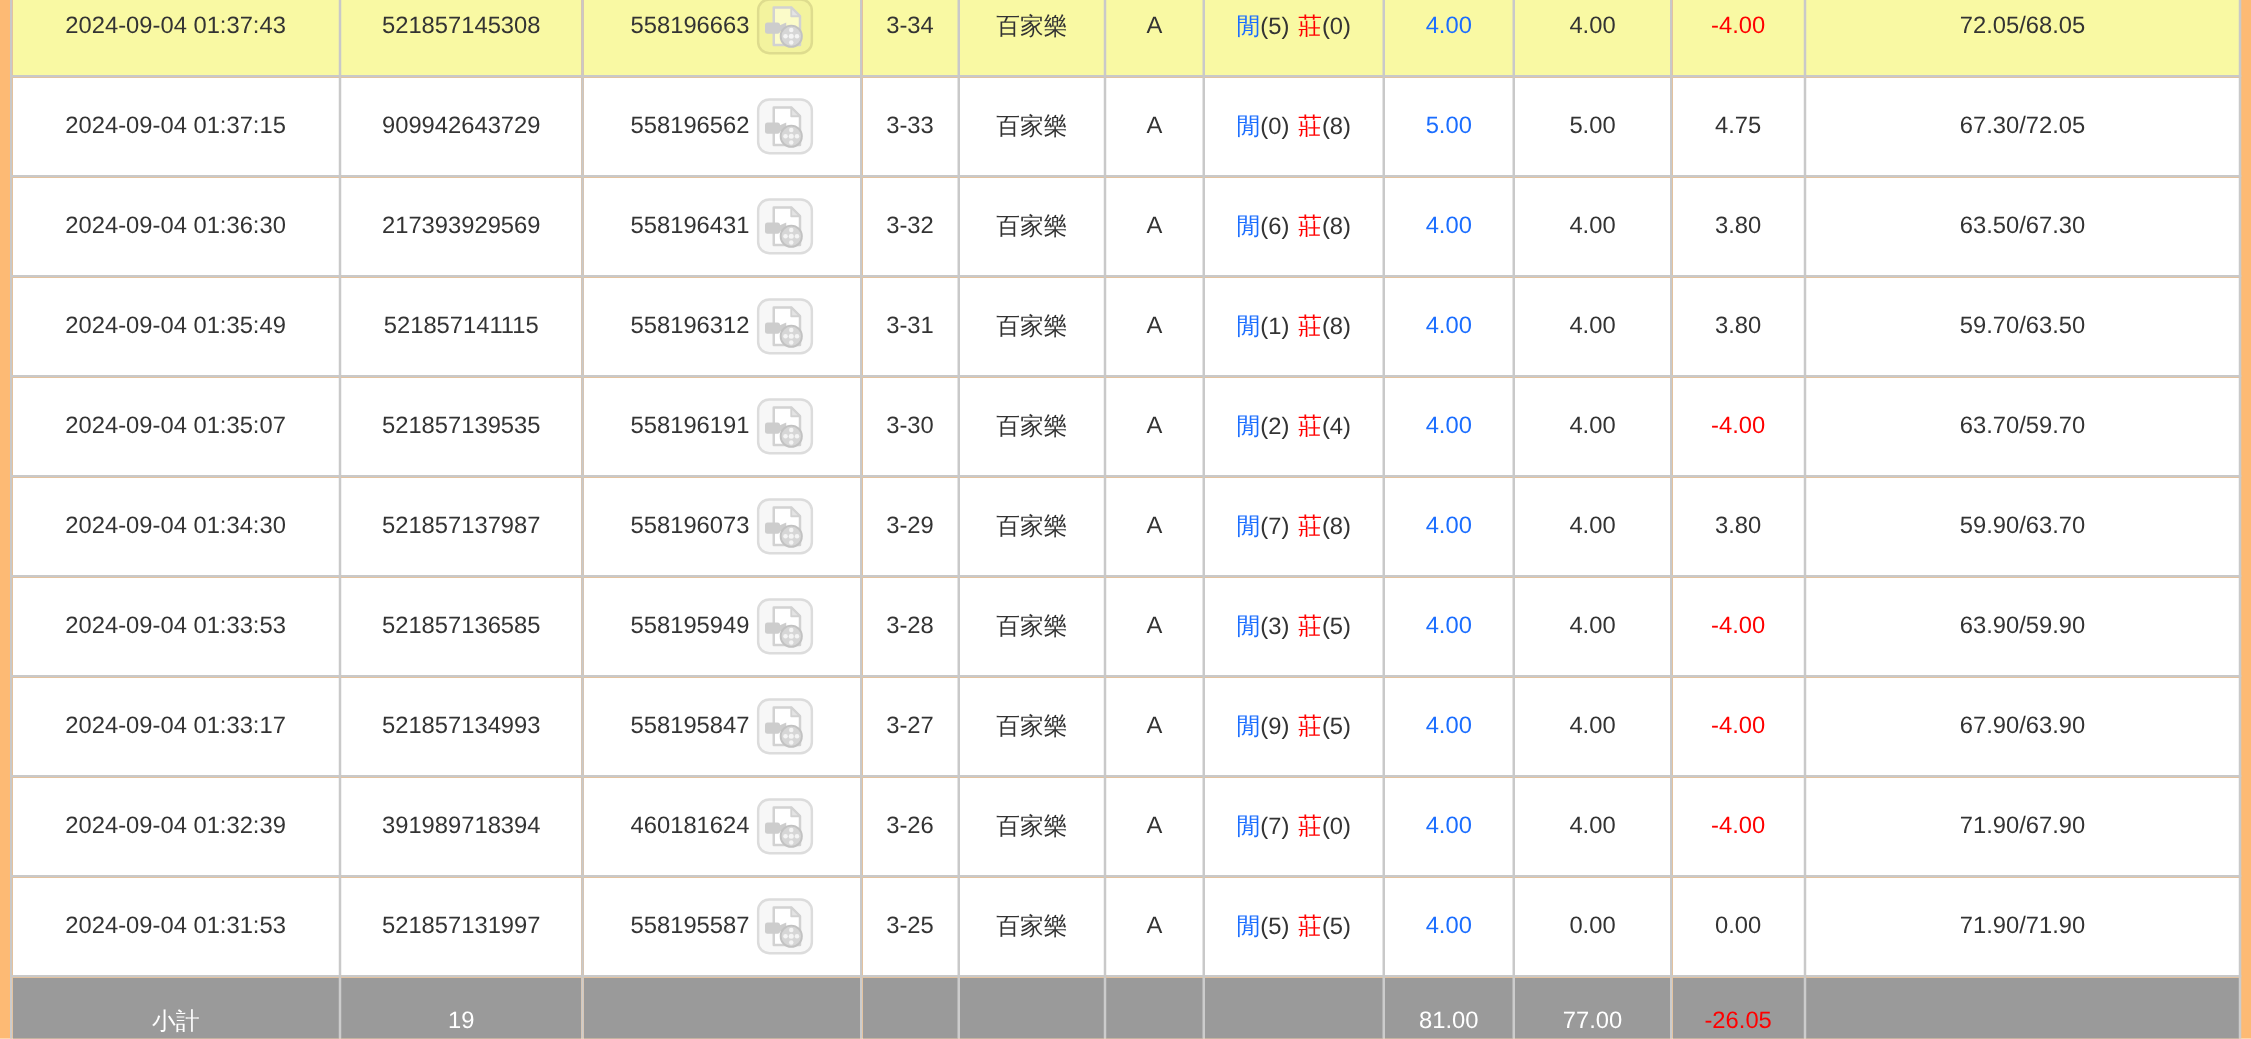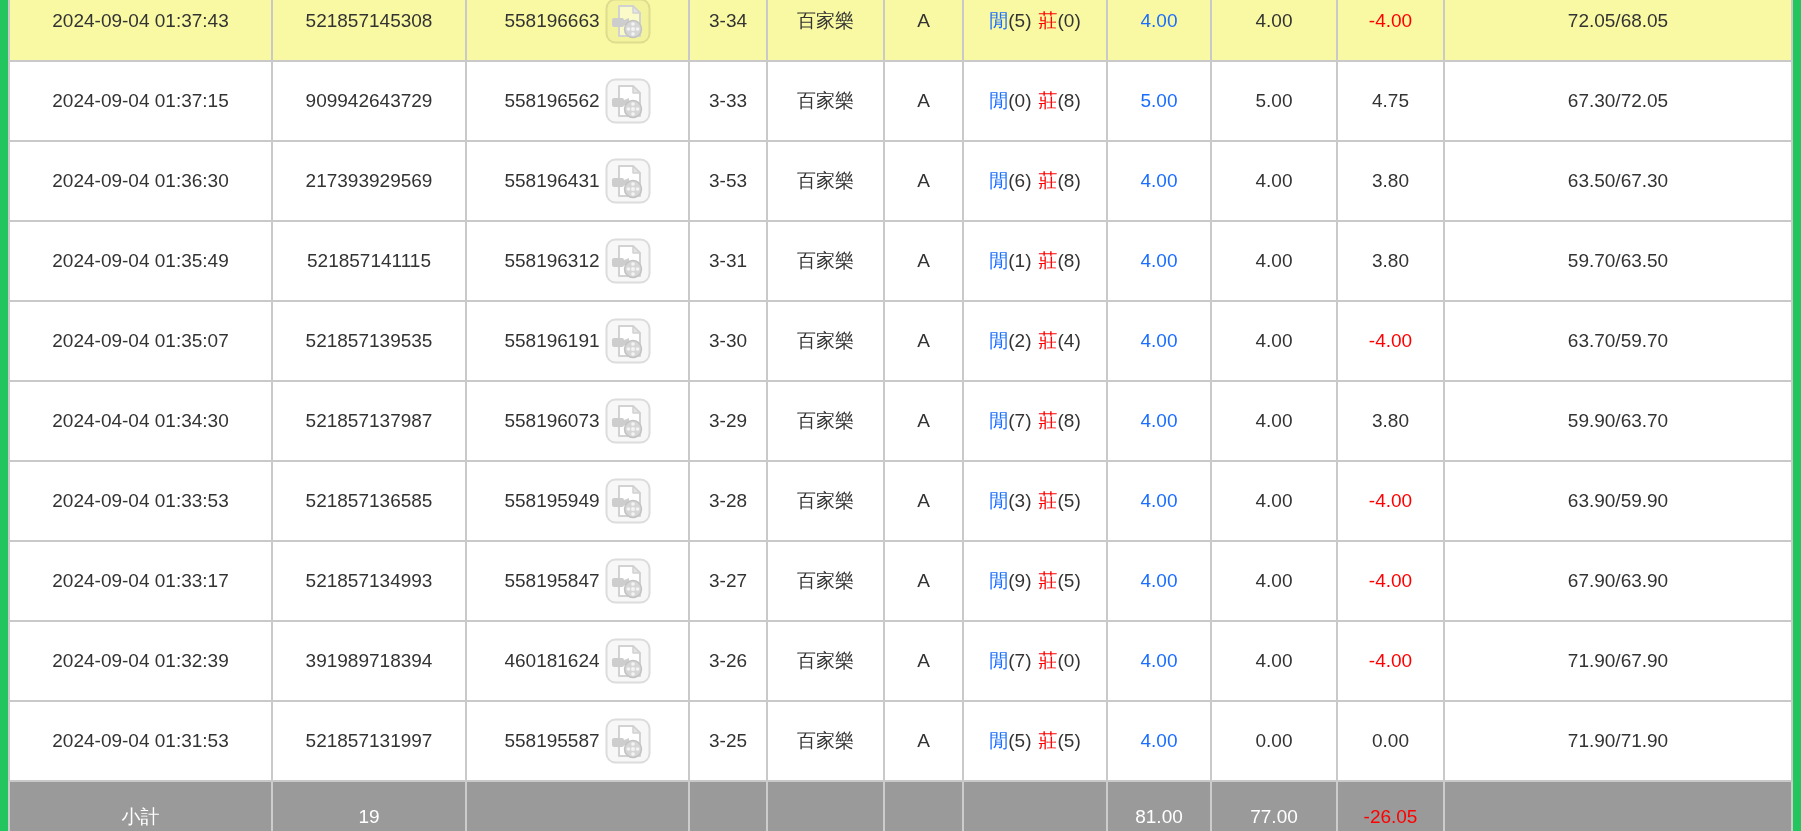--- a/index.html
+++ b/index.html
@@ -5,21 +5,21 @@
   html, body {
     margin: 0;
     padding: 0;
     background: #ffffff;
   }
   .viewport {
     position: relative;
     width: 1801px;
     height: 831px;
     overflow: hidden;
-    background: #22c55e;
+    background: #fdba74;
     font-family: "Liberation Sans", sans-serif;
   }
   table.records {
     position: absolute;
     left: 8px;
     top: -20px;
     border-collapse: collapse;
     table-layout: fixed;
     width: 1783px;
     font-size: 19px;
@@ -161,21 +161,21 @@
                   <circle class="i-reel" cx="28" cy="31" r="8.5" fill="#d6d6d6" stroke="#c2c2c2" stroke-width="1.5"></circle>
                   <circle class="i-hole" cx="28" cy="31" r="2" fill="#f4f4f4"></circle>
                   <circle class="i-hole" cx="28" cy="26" r="1.8" fill="#f4f4f4"></circle>
                   <circle class="i-hole" cx="23.4" cy="31" r="1.8" fill="#f4f4f4"></circle>
                   <circle class="i-hole" cx="28" cy="36" r="1.8" fill="#f4f4f4"></circle>
                   <circle class="i-hole" cx="32.6" cy="31" r="1.8" fill="#f4f4f4"></circle>
                 </svg>
               </span>
             </div>
           </td>
-          <td>3-53</td>
+          <td>3-32</td>
           <td>百家樂</td>
           <td>A</td>
           <td><span class="blue">閒</span><span>(6)</span><span class="red gap">莊</span><span>(8)</span></td>
           <td class="blue">4.00</td>
           <td>4.00</td>
           <td>3.80</td>
           <td>63.50/67.30</td>
         </tr>
         <tr>
           <td>2024-09-04 01:35:49</td>
@@ -235,21 +235,21 @@
           <td>3-30</td>
           <td>百家樂</td>
           <td>A</td>
           <td><span class="blue">閒</span><span>(2)</span><span class="red gap">莊</span><span>(4)</span></td>
           <td class="blue">4.00</td>
           <td>4.00</td>
           <td class="red">-4.00</td>
           <td>63.70/59.70</td>
         </tr>
         <tr>
-          <td>2024-04-04 01:34:30</td>
+          <td>2024-09-04 01:34:30</td>
           <td>521857137987</td>
           <td>
             <div class="gamewrap">
               <span>558196073</span>
               <span class="icon-btn">
                 <svg width="46" height="46" viewBox="0 0 46 46">
                   <rect class="i-bg" x="1.5" y="1.5" width="43" height="43" rx="9" fill="#f7f7f7" stroke="#dcdcdc" stroke-width="2"></rect>
                   <path class="i-paper" d="M14 8 h14 l7 7 v23 H14 Z" fill="#ffffff" stroke="#d2d2d2" stroke-width="2" stroke-linejoin="round"></path>
                   <path class="i-fold" d="M28 8 v7 h7 Z" fill="#e4e4e4" stroke="#d2d2d2" stroke-width="1.5" stroke-linejoin="round"></path>
                   <rect class="i-cam" x="7" y="20" width="12" height="9" rx="2" fill="#cdcdcd"></rect>

